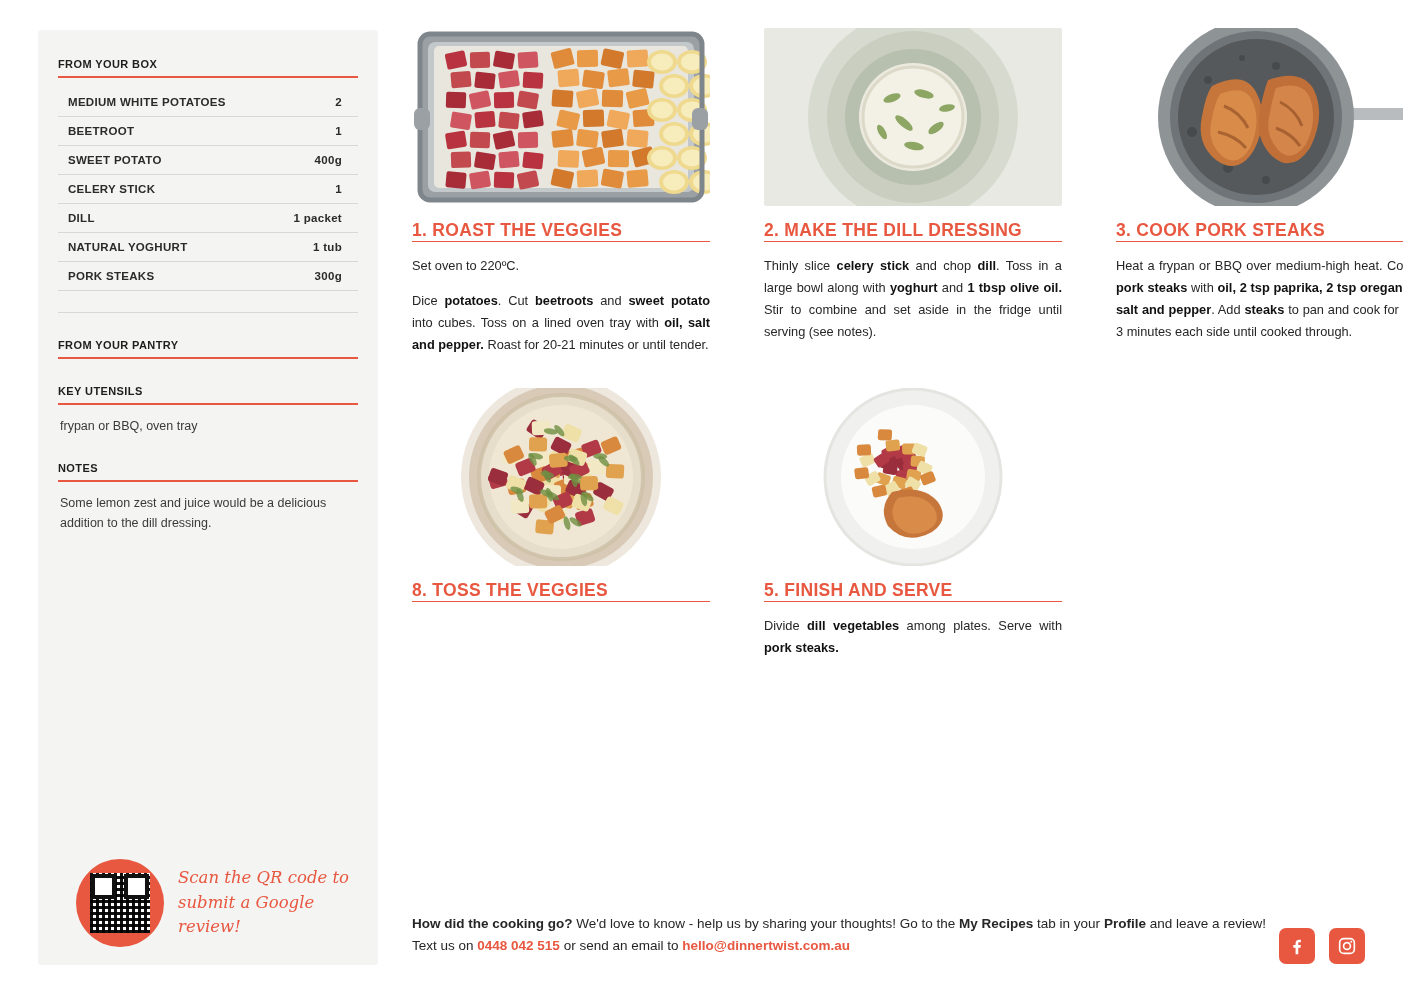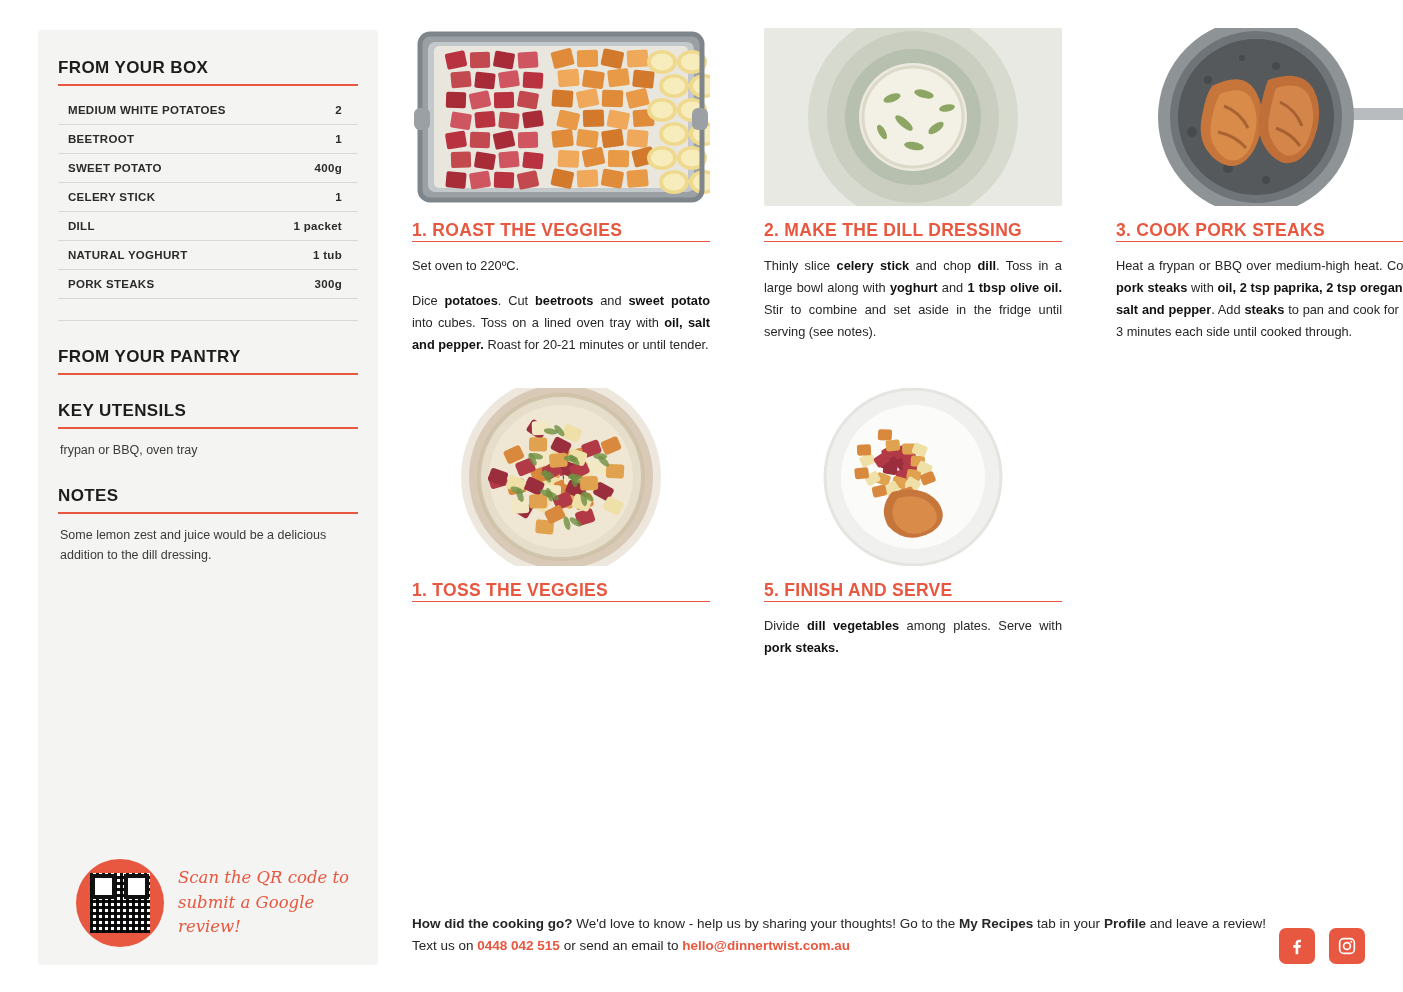--- a/index.html
+++ b/index.html
@@ -18,21 +18,21 @@
   
   .sidebar {
     position: absolute;
     left: 38px; top: 30px;
     width: 340px; height: 935px;
     background: #f4f4f3;
     border-radius: 3px;
     padding: 28px 20px 0 20px;
   }
   .side-h {
-    font-size: 17px;
+    font-size: 11px;
     font-weight: bold;
     letter-spacing: 0.4px;
     color: #1d1d1b;
     padding-bottom: 6px;
     border-bottom: 2px solid #e8573f;
     margin: 0 0 0 0;
   }
   .side-h.sp { margin-top: 26px; }
 
   table.box {
@@ -469,21 +469,21 @@
               <ellipse cx="135.3549661399108" cy="86.49393682990788" rx="7" ry="3" fill="#6f8f42" opacity="0.8" transform="rotate(15 135.3549661399108 86.49393682990788)"></ellipse>
               <ellipse cx="162.17081577406523" cy="72.00061908241344" rx="7" ry="3" fill="#6f8f42" opacity="0.8" transform="rotate(46 162.17081577406523 72.00061908241344)"></ellipse>
               <ellipse cx="171.82422642465448" cy="111.27184321950716" rx="7" ry="3" fill="#6f8f42" opacity="0.8" transform="rotate(77 171.82422642465448 111.27184321950716)"></ellipse>
               <ellipse cx="104.97191018272464" cy="102.15817147277075" rx="7" ry="3" fill="#6f8f42" opacity="0.8" transform="rotate(18 104.97191018272464 102.15817147277075)"></ellipse>
               <ellipse cx="147.35791950419397" cy="42.61859978554995" rx="7" ry="3" fill="#6f8f42" opacity="0.8" transform="rotate(49 147.35791950419397 42.61859978554995)"></ellipse>
               <ellipse cx="162.37103101666213" cy="92.31932808154511" rx="7" ry="3" fill="#6f8f42" opacity="0.8" transform="rotate(80 162.37103101666213 92.31932808154511)"></ellipse>
               <ellipse cx="134.26952608181793" cy="105.1594680733397" rx="7" ry="3" fill="#6f8f42" opacity="0.8" transform="rotate(21 134.26952608181793 105.1594680733397)"></ellipse>
       <circle cx="149" cy="89" r="82" fill="none" stroke="#cdbfa6" stroke-width="4" opacity="0.8"></circle>
     </svg>
           </div>
-          <div class="step-title">1. TOSS THE VEGGIES</div>
+          <div class="step-title">8. TOSS THE VEGGIES</div>
         </div>
         <div class="col">
           <div class="photo">
             <svg width="298" height="178" viewBox="0 0 298 178">
     <rect width="298" height="178" fill="#ffffff"></rect>
     <circle cx="149" cy="89" r="88" fill="#f0f0ee"></circle>
     <circle cx="149" cy="89" r="72" fill="#fbfbfa"></circle>
     <rect x="133" y="70.5" width="14" height="11" rx="2.5" fill="#9b2e3c" transform="rotate(-35 140 76)"></rect>
               <rect x="131.80394182138366" y="81.8628938407833" width="14" height="11" rx="2.5" fill="#b23a46" transform="rotate(-8 138.80394182138366 87.3628938407833)"></rect>
               <rect x="112.0529754203824" y="85.61888275142634" width="14" height="11" rx="2.5" fill="#e0a24e" transform="rotate(19 119.0529754203824 91.11888275142634)"></rect>

